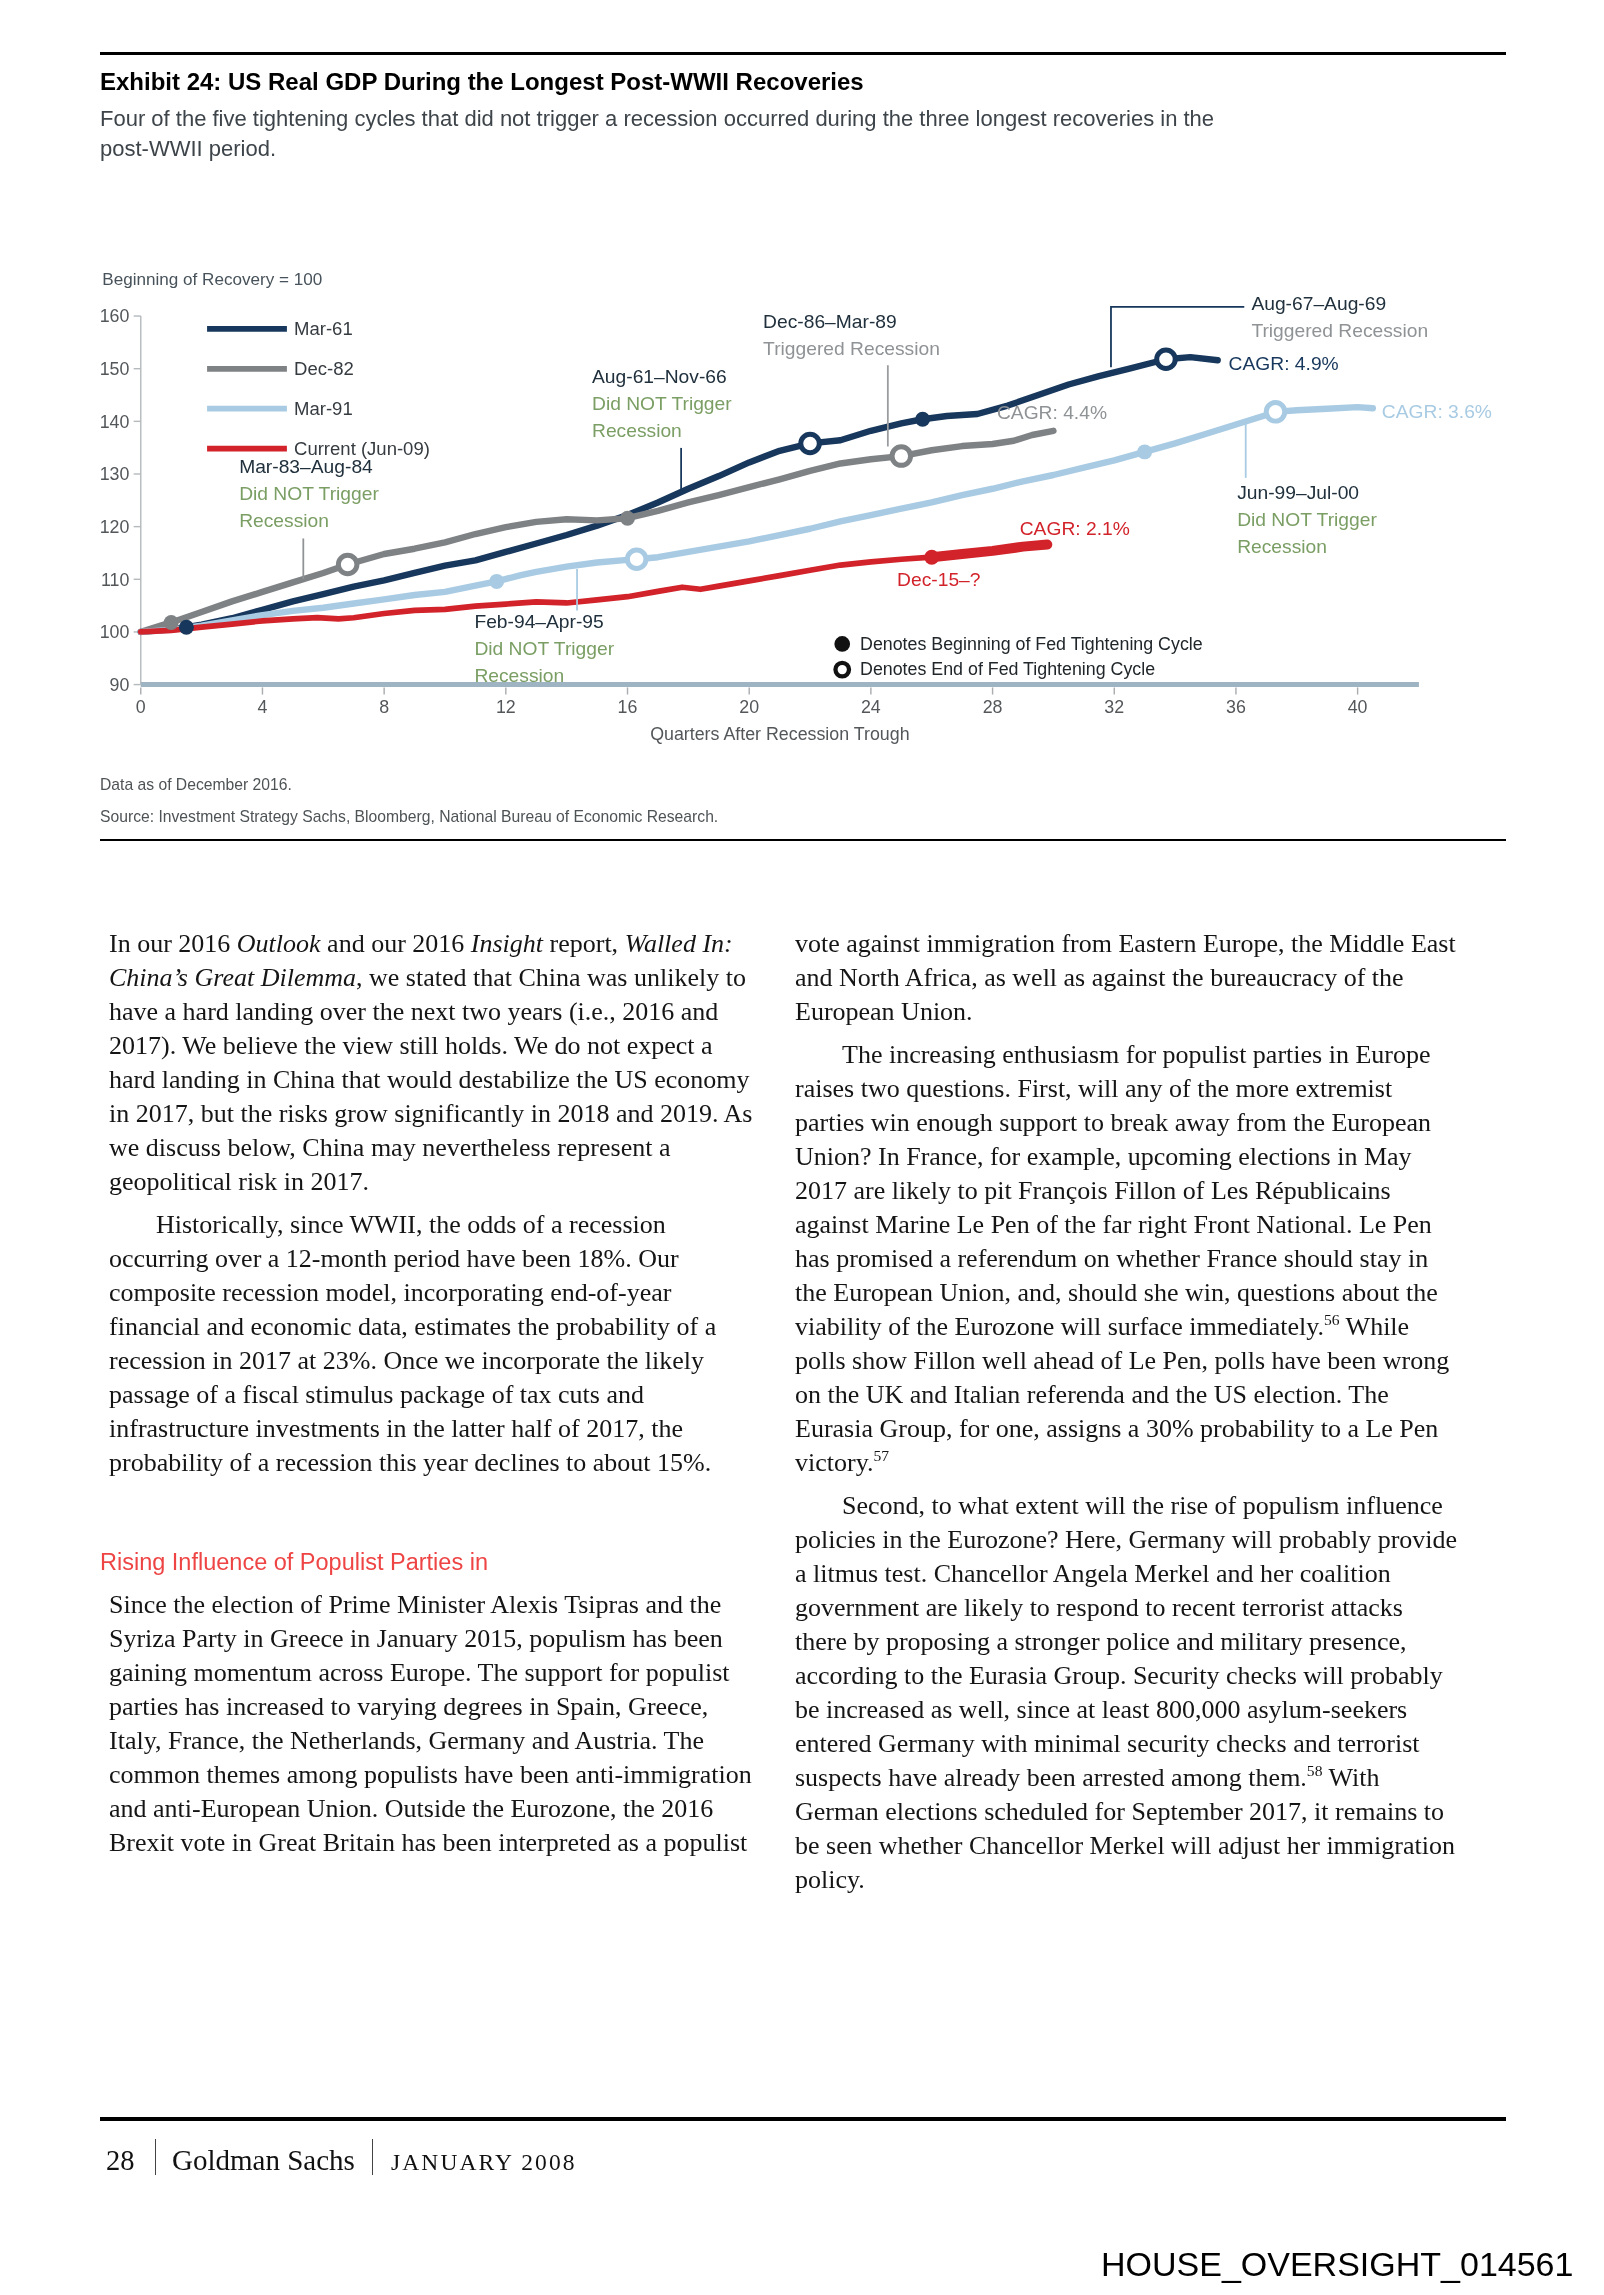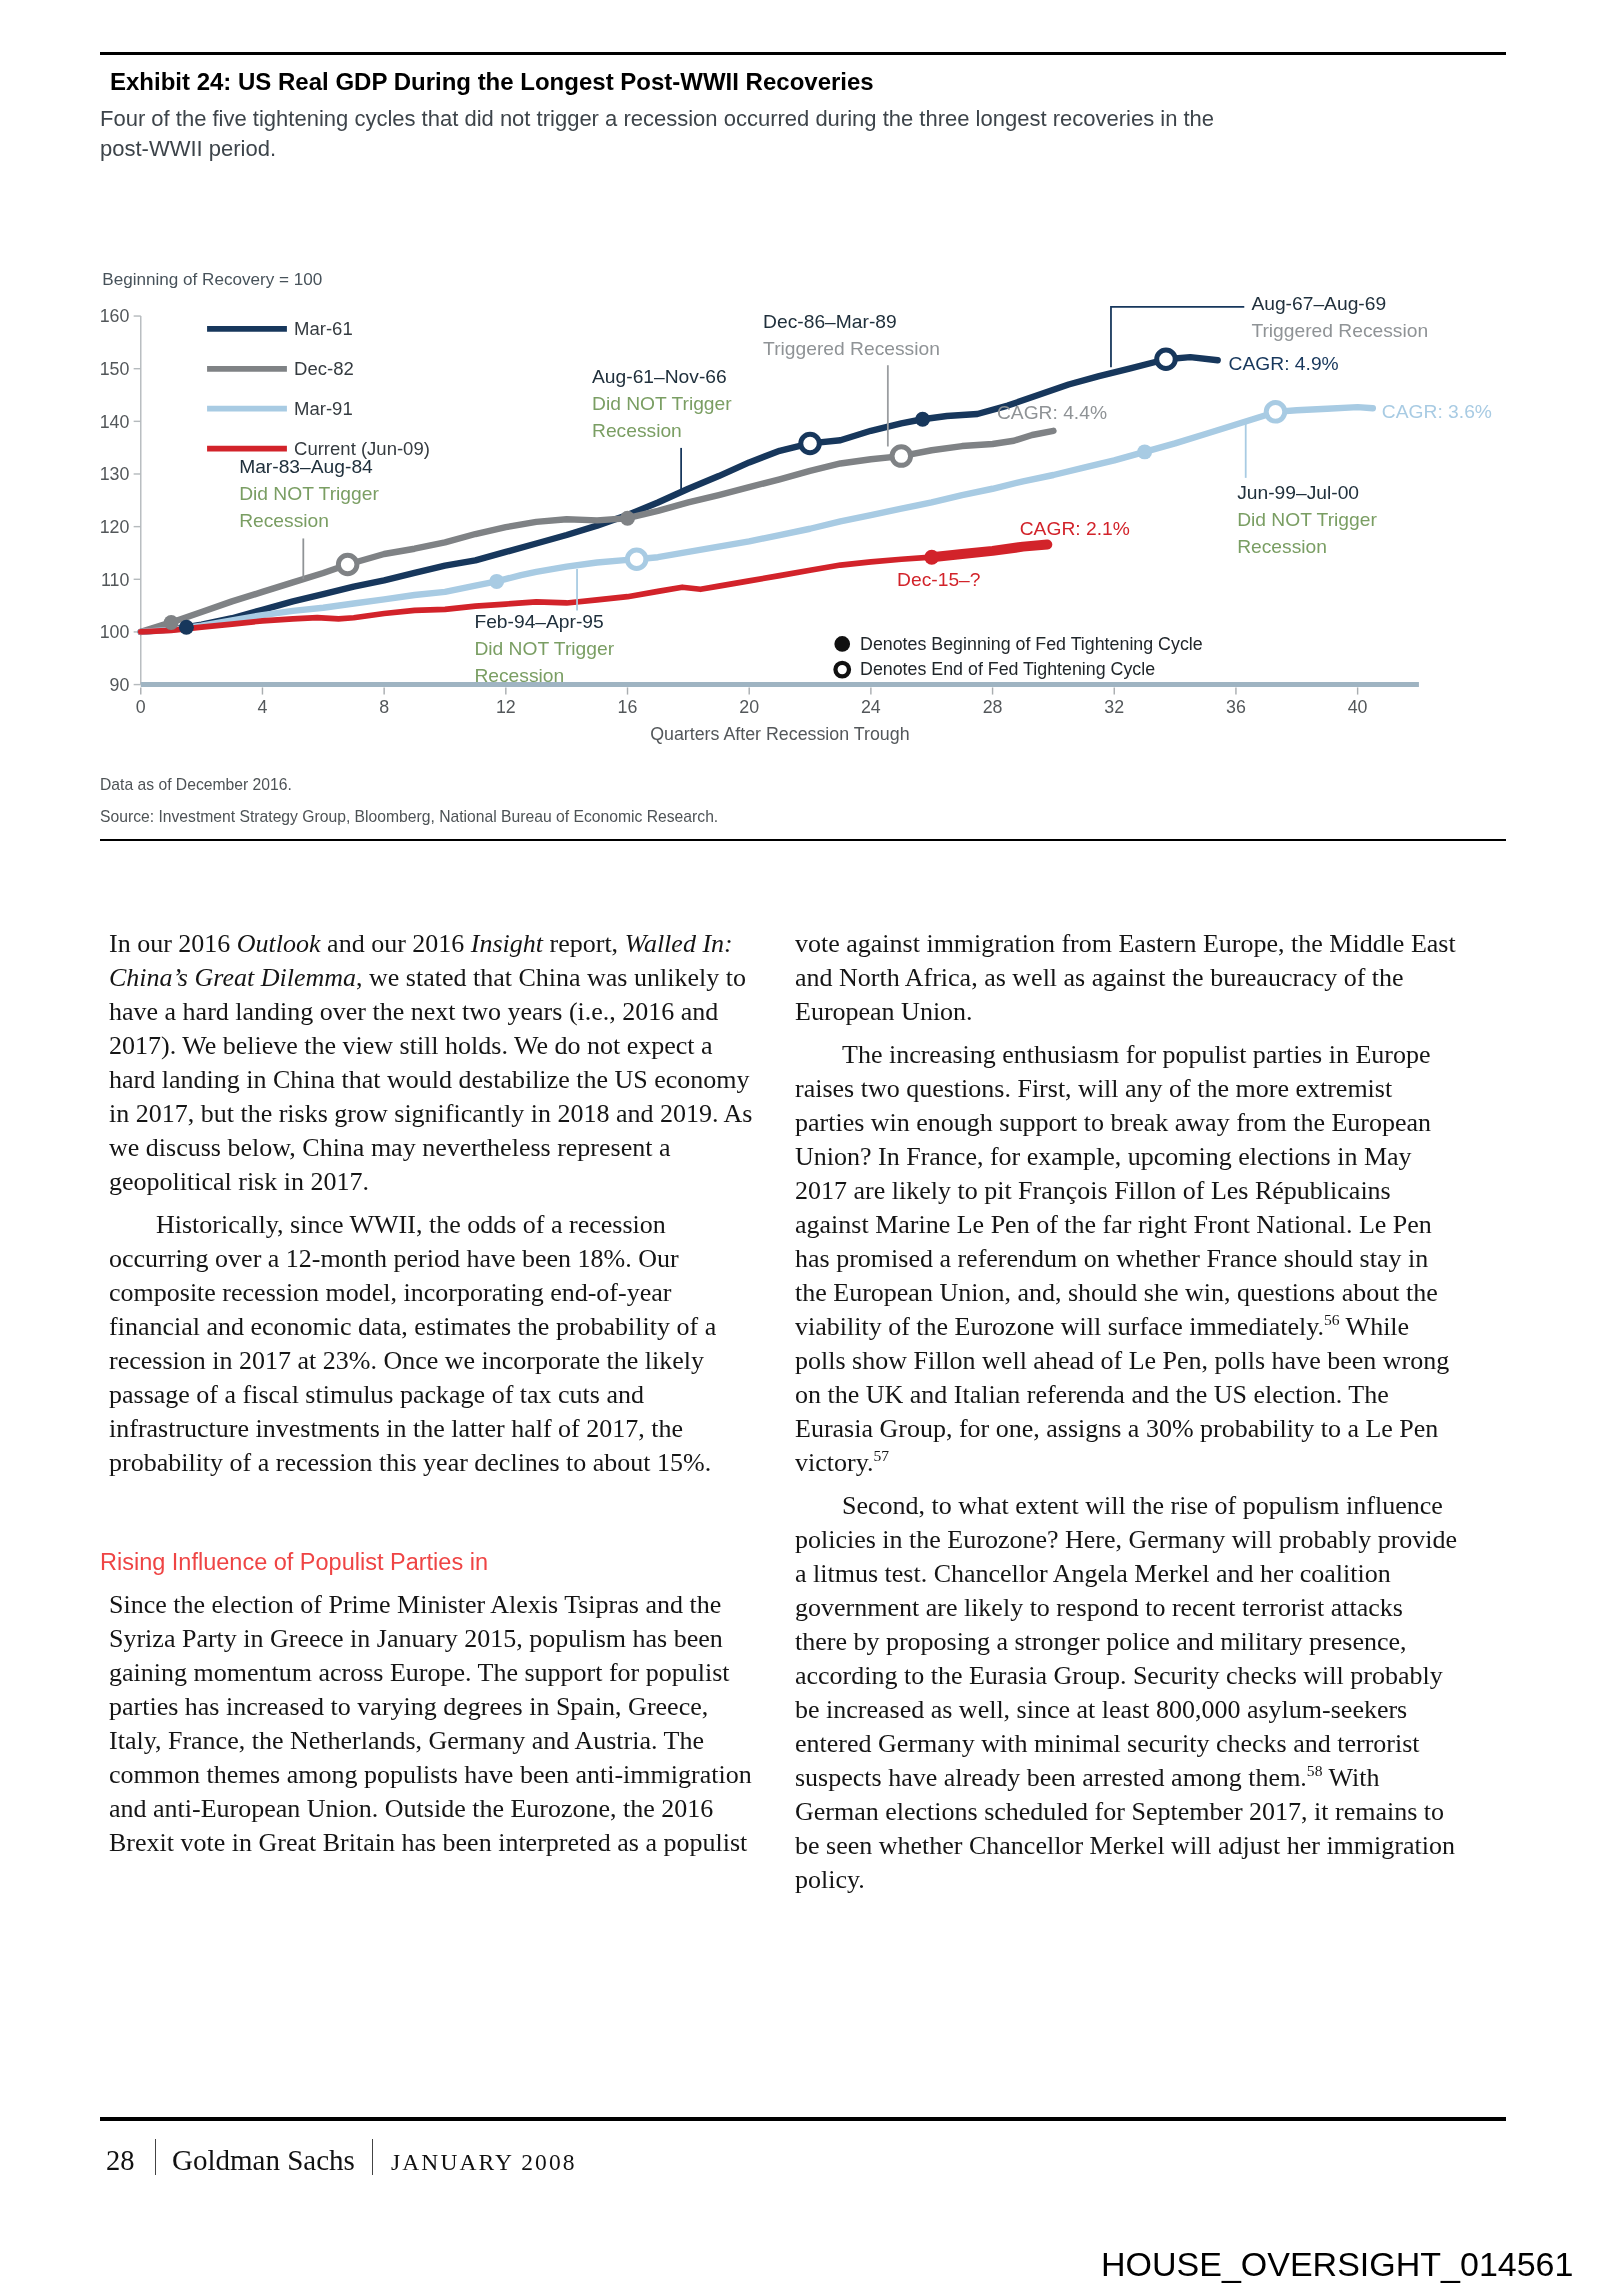--- a/index.html
+++ b/index.html
@@ -1,19 +1,19 @@
 <!DOCTYPE html>
 <html style="font-size:11.4px"><head>
 <meta charset="utf-8">
 <style>
   html,body{margin:0;padding:0;background:#e8e8e8;}
   .page{position:relative;width:1604px;height:2295px;background:#ffffff;overflow:hidden;
         font-family:"Liberation Sans",sans-serif;}
   .rule{position:absolute;background:#000;}
-  .ex-title{position:absolute;left:110px;top:68px;font-size:24px;font-weight:bold;color:#000;}
+  .ex-title{position:absolute;left:100px;top:68px;font-size:24px;font-weight:bold;color:#000;}
   .ex-sub{position:absolute;left:100px;top:104px;font-size:22px;color:#3d444a;line-height:30px;}
   .chart-wrap{position:absolute;left:100px;top:264px;width:1426px;height:499px;}
   .foot-note{position:absolute;left:100px;font-size:15.7px;color:#4e5356;}
   .body-col{position:absolute;top:918px;font-family:"Liberation Serif",serif;
             font-size:26px;line-height:34px;color:#151515;text-align:left;}
   .body-col p{margin:9px;padding:0;}
   .body-col p.indent{text-indent:47px;}
   .body-h{font-family:"Liberation Sans",sans-serif;font-size:23.5px;font-weight:normal;color:#ef4444;
           line-height:33px;margin-top:66px;margin-bottom:2px;}
   sup.fn{font-size:0.6em;vertical-align:super;line-height:0;}
@@ -132,21 +132,21 @@
         <text x="272" y="212" font-size="26" fill="#353b40">Mar-91</text>
         <line x1="150" y1="259" x2="262" y2="259" stroke="#d2232a" stroke-width="8"></line>
         <text x="272" y="268" font-size="26" fill="#353b40">Current (Jun-09)</text>
         <circle cx="1041" cy="533" r="11" fill="#111"></circle>
         <text x="1066" y="541" font-size="25" fill="#20262a">Denotes Beginning of Fed Tightening Cycle</text>
         <circle cx="1041" cy="569" r="9.5" fill="#fff" stroke="#111" stroke-width="6"></circle>
         <text x="1066" y="577" font-size="25" fill="#20262a">Denotes End of Fed Tightening Cycle</text>
       </svg></div>
 
   <div class="foot-note" style="top:776px;">Data as of December 2016.</div>
-  <div class="foot-note" style="top:808px;">Source: Investment Strategy Group, Bloomberg, National Bureau of Economic Research.</div>
+  <div class="foot-note" style="top:808px;">Source: Investment Strategy Sachs, Bloomberg, National Bureau of Economic Research.</div>
 
   <div class="rule" style="left:100px;top:839px;width:1406px;height:2.1px;"></div>
 
   <div class="body-col" style="left:100px;width:674px;">
     <p><span>In our 2016 </span><i>Outlook</i><span> and our 2016 </span><i>Insight</i><span> report, </span><i>Walled In: China’s Great Dilemma</i><span>, we stated that China was unlikely to have a hard landing over the next two years (i.e., 2016 and 2017). We believe the view still holds. We do not expect a hard landing in China that would destabilize the US economy in 2017, but the risks grow significantly in 2018 and 2019. As we discuss below, China may nevertheless represent a geopolitical risk in 2017.</span></p>
     <p class="indent"><span>Historically, since WWII, the odds of a recession occurring over a 12-month period have been 18%. Our composite recession model, incorporating end-of-year financial and economic data, estimates the probability of a recession in 2017 at 23%. Once we incorporate the likely passage of a fiscal stimulus package of tax cuts and infrastructure investments in the latter half of 2017, the probability of a recession this year declines to about 15%.</span></p>
     <div class="body-h">
       <div>Rising Influence of Populist Parties in</div>
     </div>
     <p><span>Since the election of Prime Minister Alexis Tsipras and the Syriza Party in Greece in January 2015, populism has been gaining momentum across Europe. The support for populist parties has increased to varying degrees in Spain, Greece, Italy, France, the Netherlands, Germany and Austria. The common themes among populists have been anti-immigration and anti-European Union. Outside the Eurozone, the 2016 Brexit vote in Great Britain has been interpreted as a populist</span></p>

